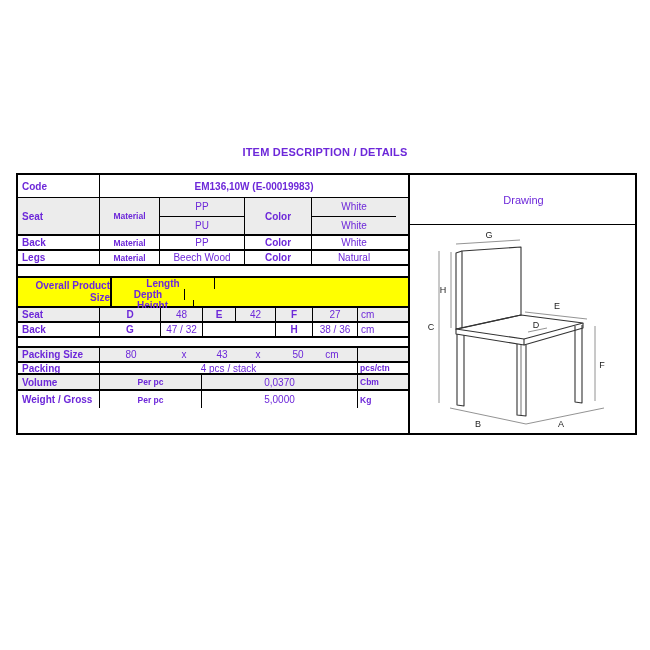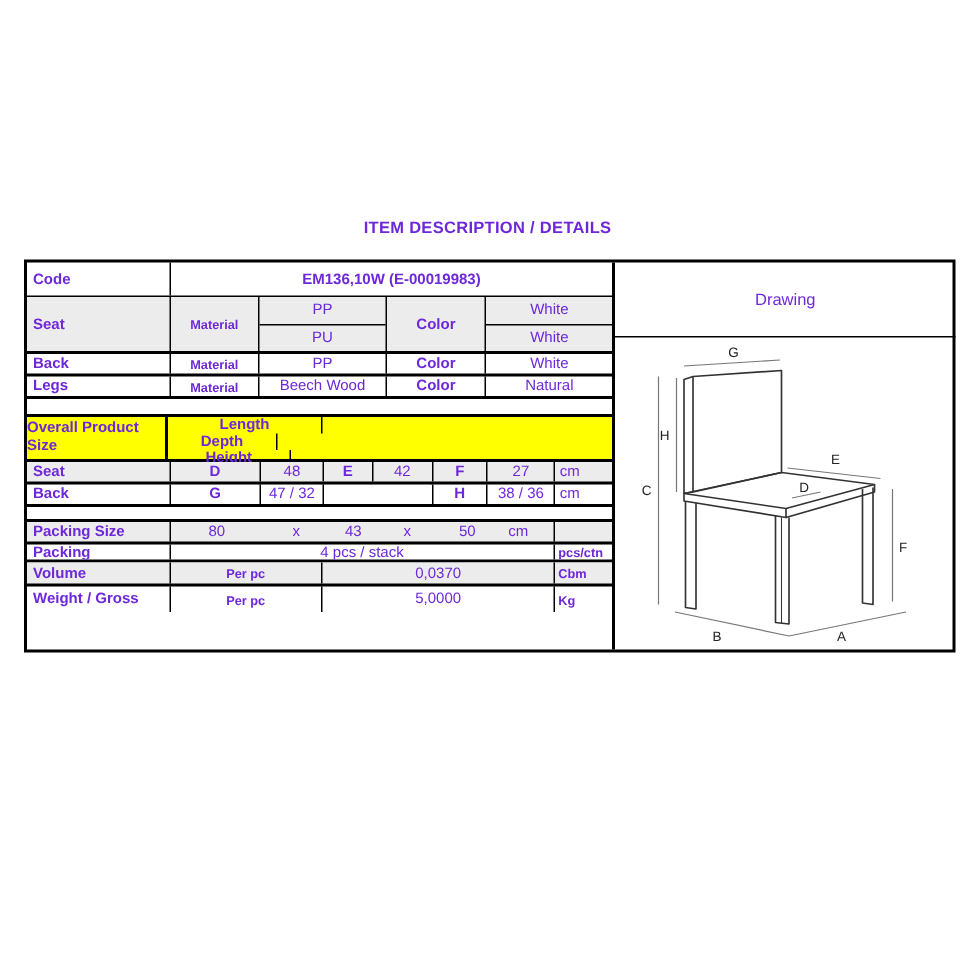--- a/index.html
+++ b/index.html
@@ -17,38 +17,38 @@
     border:2px solid #000; background:#fff;
   }
   .main { display:flex; }
   .left { width:390px; display:flex; flex-direction:column; }
   .right { flex:1; border-left:2px solid #000; display:flex; flex-direction:column; }
 
   .row { display:flex; border-bottom:1px solid #000; align-items:stretch; }
   .hb  { border-bottom-width:2px; }
   .row:last-child { }
   .cell { display:flex; align-items:center; justify-content:center; font-size:10px; overflow:hidden; }
-  .lbl  { width:96px; border-right:1px solid #000; justify-content:flex-start; padding-left:4px; font-weight:bold; }
+  .lbl  { width:82px; border-right:1px solid #000; justify-content:flex-start; padding-left:4px; font-weight:bold; }
   .br   { border-right:1px solid #000; }
   .bold { font-weight:bold; }
   .small{ font-size:8.5px; font-weight:bold; }
   .shade{ background:#ececec; }
 
   .r-code { height:23px; }
   .r-desc { height:27px; }
   .r-seat { height:38px; }
   .sub2 { display:flex; flex-direction:column; }
   .sub2 > .cell { flex:1; }
   .sub2 > .cell:first-child { border-bottom:1px solid #000; }
   .r-back, .r-legs { height:15px; }
   .gap1 { height:12px; }
   .gap2 { height:10px; }
 
   .ysec { display:flex; border-bottom:2px solid #000; background:#ffff00; height:30px; }
-  .ylabel { width:94px; border-right:2px solid #000; display:flex; flex-direction:column; align-items:flex-start; justify-content:center; font-weight:bold; font-size:10px; line-height:1.25; }
+  .ylabel { width:94px; border-right:2px solid #000; display:flex; flex-direction:column; align-items:flex-end; justify-content:center; font-weight:bold; font-size:10px; line-height:1.25; }
   .ybody { flex:1; display:flex; flex-direction:column; }
   .yrow { display:flex; flex:1; }
   .yrow:first-child { border-bottom:1px solid #000;flex-direction:column; }
   .r-size { height:15px; }
 
   .c-mat { width:60px; }
   .c-mval{ width:85px; }
   .c-col { width:67px; }
   .c-cval{ width:84px; border-right:none !important; }
 

